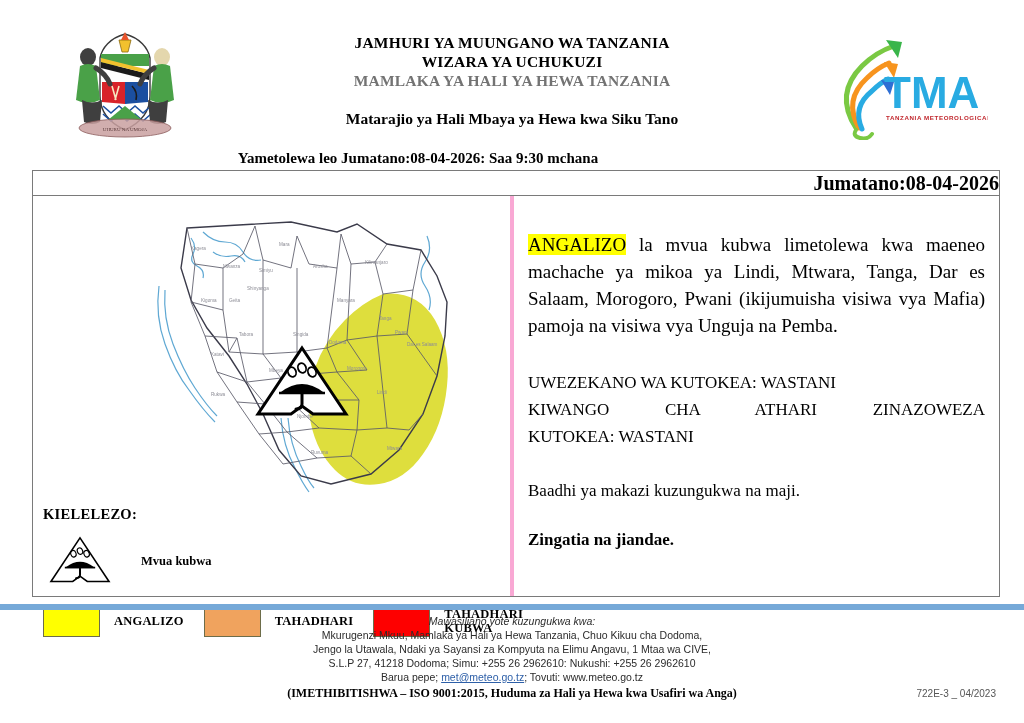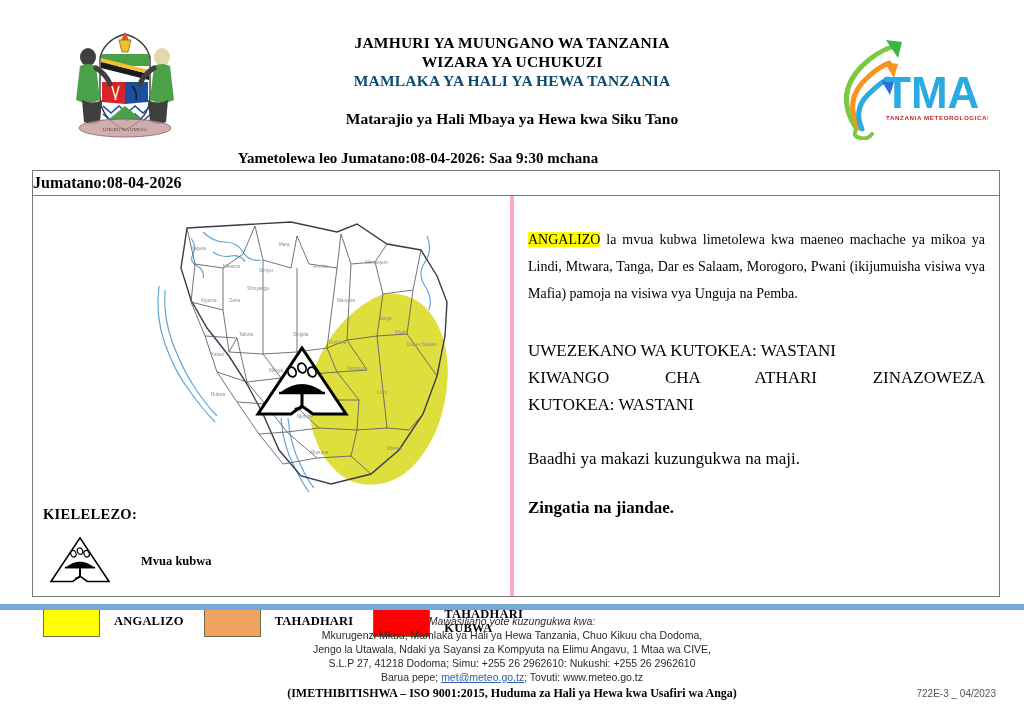--- a/index.html
+++ b/index.html
@@ -43,21 +43,21 @@
     width: 624px;
     text-align: center;
   }
   .title-line {
     font-weight: bold;
     font-size: 15.5px;
     letter-spacing: .2px;
     line-height: 19px;
   }
   .title-line.accent {
-    color: #0c4a6e;
+    color: #737373;
   }
   .subtitle-line {
     font-weight: bold;
     font-size: 15.5px;
     margin-top: 20px;
   }
   .issued-line {
     position: absolute;
     left: 0;
     top: 150px;
@@ -73,23 +73,23 @@
     left: 32px;
     top: 170px;
     width: 968px;
     border: 1px solid #7a7a7a;
     border-collapse: collapse;
     box-sizing: border-box;
   }
   .table-header-row {
     height: 24px;
     border-bottom: 1px solid #7a7a7a;
-    text-align: left;
-    font-weight: bold;
-    font-size: 16px;
+    text-align: right;
+    font-weight: bold;
+    font-size: 20px;
     line-height: 24px;
   }
   .table-body {
     display: flex;
     height: 400px;
   }
   .cell-map {
     width: 481px;
     border-right: 4px solid #f9a8d4;
     position: relative;
@@ -159,21 +159,21 @@
     font-weight: bold;
     font-size: 12.5px;
     letter-spacing: .2px;
     margin-left: 14px;
     margin-right: 20px;
     line-height: 14px;
   }
 
   
   .body-para {
-    font-size: 14px;
+    font-size: 19px;
     line-height: 27px;
     text-align: justify;
   }
   .hl {
     background: #ffff00;
   }
   .block-caps {
     font-size: 17px;
     line-height: 27px;
     margin-top: 30px;

